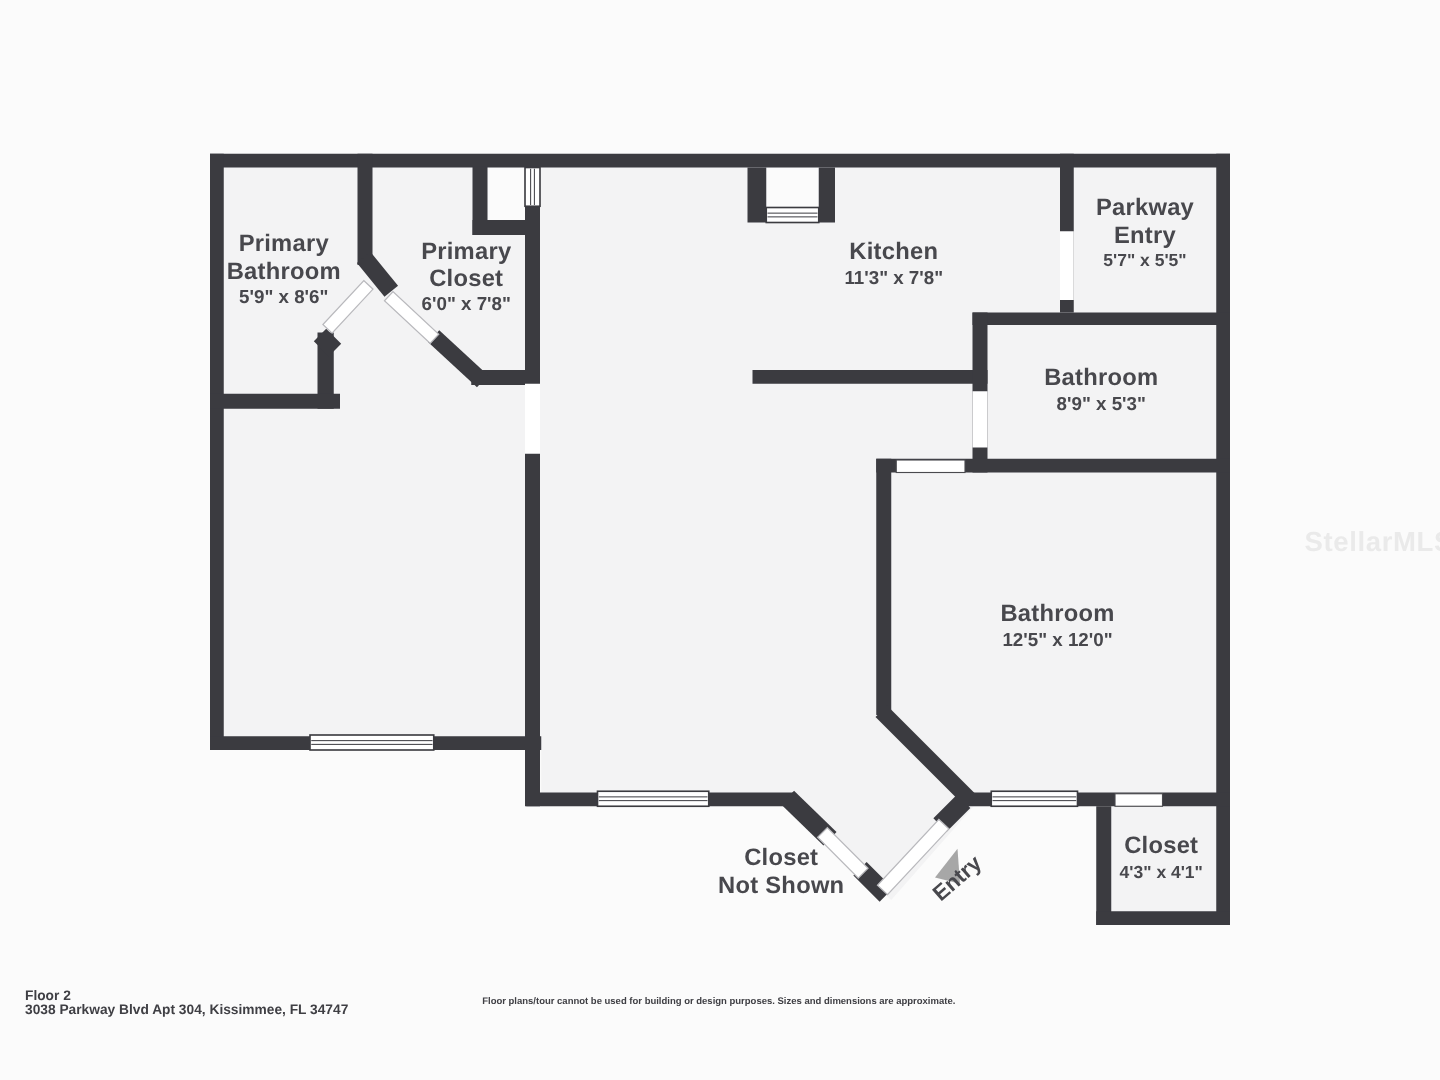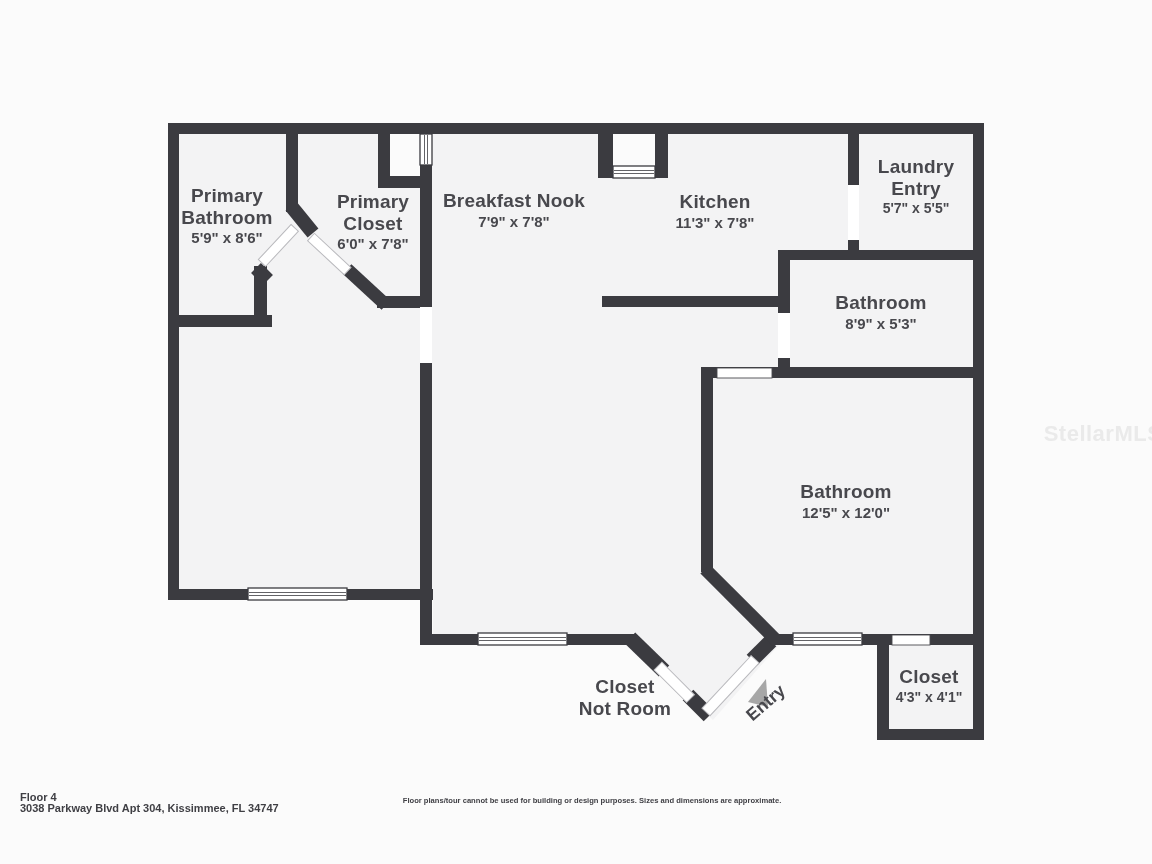--- a/index.html
+++ b/index.html
@@ -8,21 +8,21 @@
   #plan-svg{position:absolute;left:0;top:0;}
   .room-label{position:absolute;transform:translateX(-50%);text-align:center;color:#48484d;
     font-weight:bold;font-size:19px;line-height:21.5px;white-space:nowrap;letter-spacing:.2px;}
   .room-label .dims{font-size:15px;line-height:20px;letter-spacing:0;}
   .room-label.small-dims .dims{font-size:14px;line-height:19px;}
   .entry-label{position:absolute;left:749px;top:707px;color:#48484d;font-weight:bold;font-size:17.5px;
     transform:rotate(-41deg);transform-origin:left center;white-space:nowrap;}
   .addr{position:absolute;left:20px;top:802px;font-size:11px;font-weight:bold;color:#3f3f44;}
   .floor-no{position:absolute;left:20px;top:791px;font-size:11px;font-weight:bold;color:#3f3f44;}
   .disclaimer{position:absolute;left:575px;top:796px;transform:translateX(-50%);
-    font-size:7.6px;font-weight:bold;color:#3f3f44;white-space:nowrap;margin-left:17px;}
+    font-size:7.6px;font-weight:bold;color:#3f3f44;white-space:nowrap;}
   .watermark{position:absolute;left:1103px;top:434px;transform:translate(-50%,-50%);
     font-size:22px;font-weight:bold;color:#eaeaea;letter-spacing:.5px;white-space:nowrap;}
 </style>
 </head>
 <body>
 
 <div id="page">
 
   <svg id="plan-svg" width="1152" height="864" viewBox="0 0 1152 864">
 
@@ -115,32 +115,28 @@
     <div>Bathroom</div>
     <div class="dims">5'9" x 8'6"</div>
   </div>
 
   <div class="room-label" style="left:373px;top:191px">
     <div>Primary</div>
     <div>Closet</div>
     <div class="dims">6'0" x 7'8"</div>
   </div>
 
-  <div class="room-label" style="left:514px;top:190px">
-    <div>Breakfast Nook</div>
-    <div class="dims">7'9" x 7'8"</div>
-  </div>
 
   <div class="room-label" style="left:715px;top:191px">
     <div>Kitchen</div>
     <div class="dims">11'3" x 7'8"</div>
   </div>
 
   <div class="room-label small-dims" style="left:916px;top:156px">
-    <div>Laundry</div>
+    <div>Parkway</div>
     <div>Entry</div>
     <div class="dims">5'7" x 5'5"</div>
   </div>
 
   <div class="room-label" style="left:881px;top:292px">
     <div>Bathroom</div>
     <div class="dims">8'9" x 5'3"</div>
   </div>
 
 
@@ -150,24 +146,24 @@
     <div class="dims">12'5" x 12'0"</div>
   </div>
 
   <div class="room-label small-dims" style="left:929px;top:666px">
     <div>Closet</div>
     <div class="dims">4'3" x 4'1"</div>
   </div>
 
   <div class="room-label" style="left:625px;top:676px">
     <div>Closet</div>
-    <div>Not Room</div>
+    <div>Not Shown</div>
   </div>
 
   <div class="entry-label">Entry</div>
 
   <div class="addr">3038 Parkway Blvd Apt 304, Kissimmee, FL 34747</div>
-  <div class="floor-no">Floor 4</div>
+  <div class="floor-no">Floor 2</div>
   <div class="disclaimer">Floor plans/tour cannot be used for building or design purposes. Sizes and dimensions are approximate.</div>
 
   <div class="watermark">StellarMLS</div>
 
 </div>
 
 </body></html>

